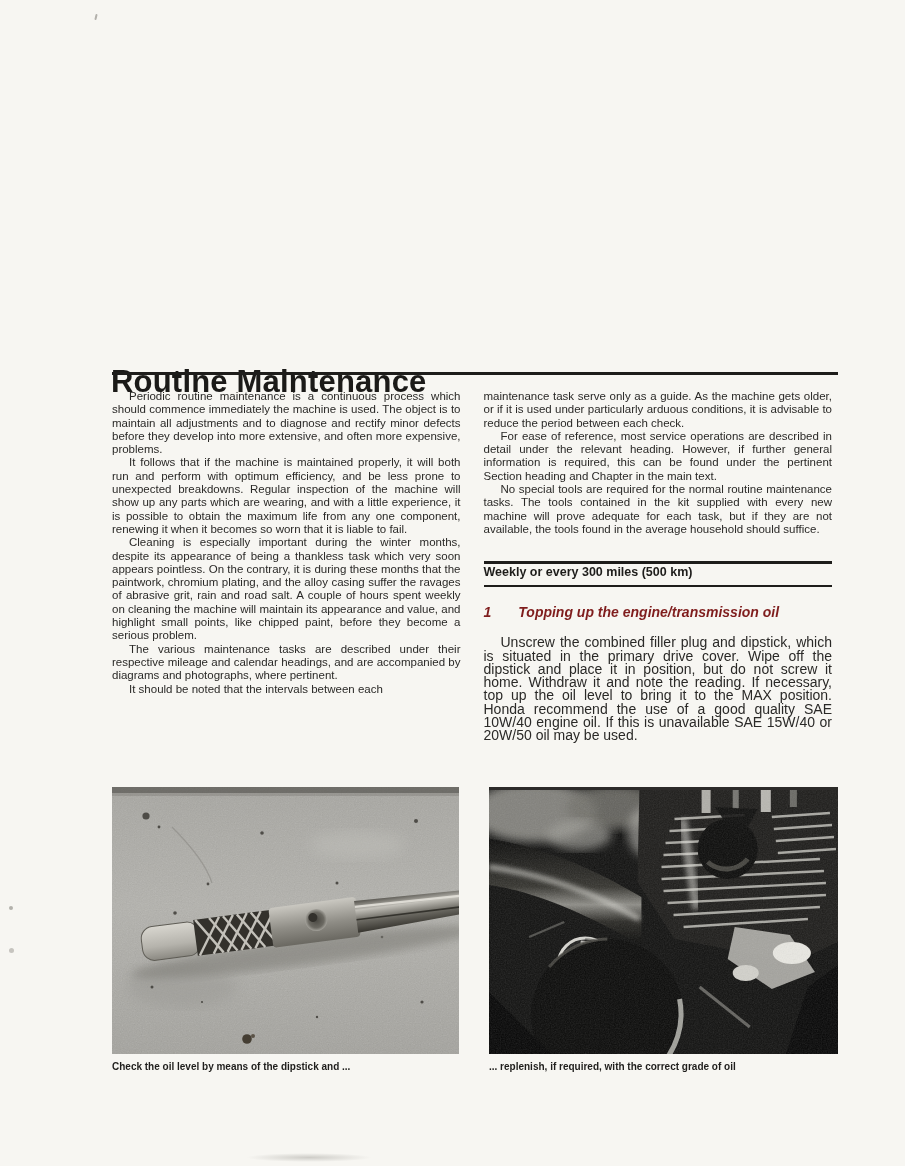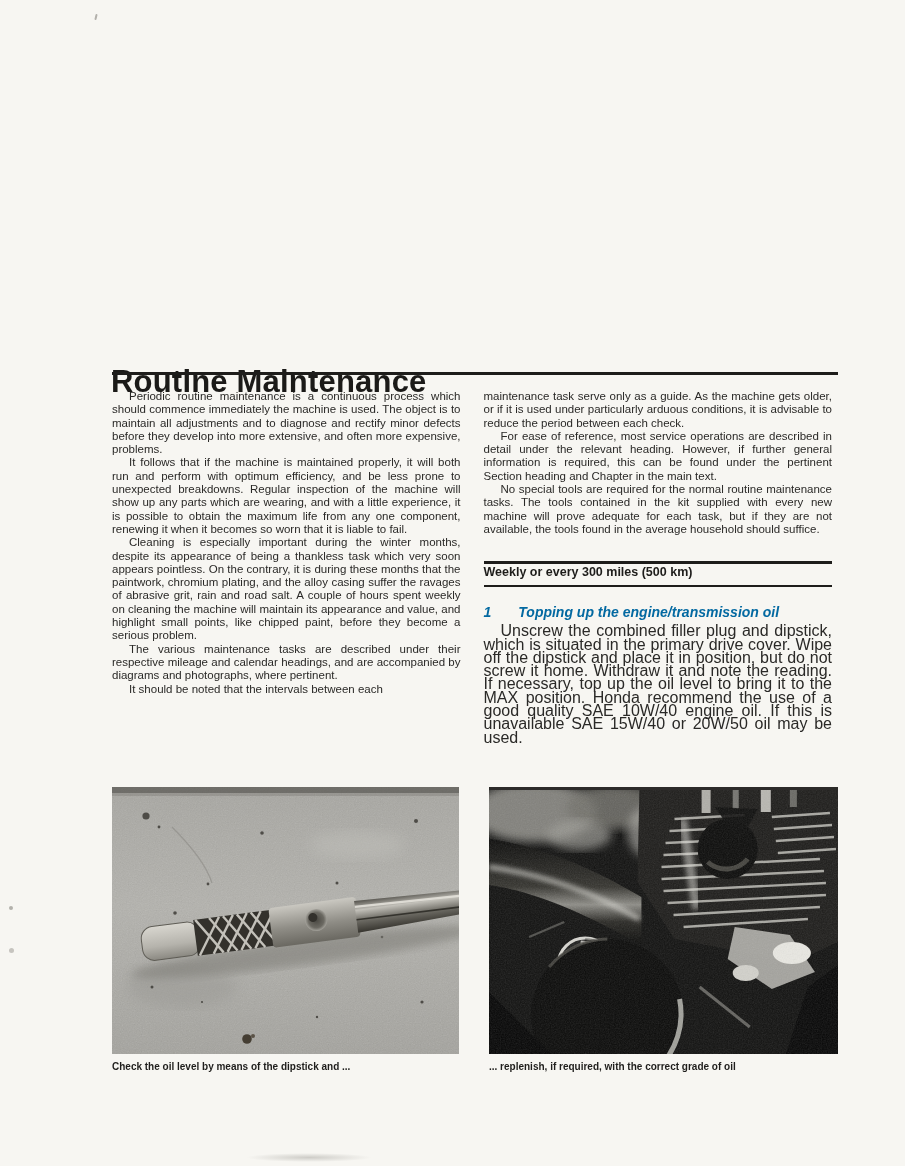--- a/index.html
+++ b/index.html
@@ -27,25 +27,25 @@
     text-indent:17px;color:#2a2927;
   }
   .col-right .colpars p:first-child{text-indent:0;}
   .weekly-block{margin-top:25px;}
   .weekly-rule-top{height:3px;background:#1e1d1b;}
   .weekly-heading{
     font-size:12.5px;font-weight:bold;padding:1px 0 6px 0;color:#1e1d1b;
   }
   .weekly-rule-bottom{height:2px;background:#1e1d1b;}
   .topic-heading{
-    margin-top:17px;font-size:14px;font-weight:bold;font-style:italic;color:#0369a1;
+    margin-top:17px;font-size:14px;font-weight:bold;font-style:italic;color:#7f1d1d;
   }
   .topic-heading .num{margin-right:27px;}
   .topic-body{
-    margin-top:4px;font-size:16px;line-height:13.3px;text-align:justify;
+    margin-top:16px;font-size:14px;line-height:13.3px;text-align:justify;
     text-indent:17px;color:#2a2927;
   }
   .photo{
     position:absolute;top:787px;width:347px;height:267px;background:#9a9994;
   }
   .photo svg{display:block;width:100%;height:100%;}
   .photo-left{left:112px;}
   .photo-right{left:489px;width:349px;}
   .caption{
     position:absolute;top:1061px;font-size:10px;font-weight:bold;color:#1f1e1c;

